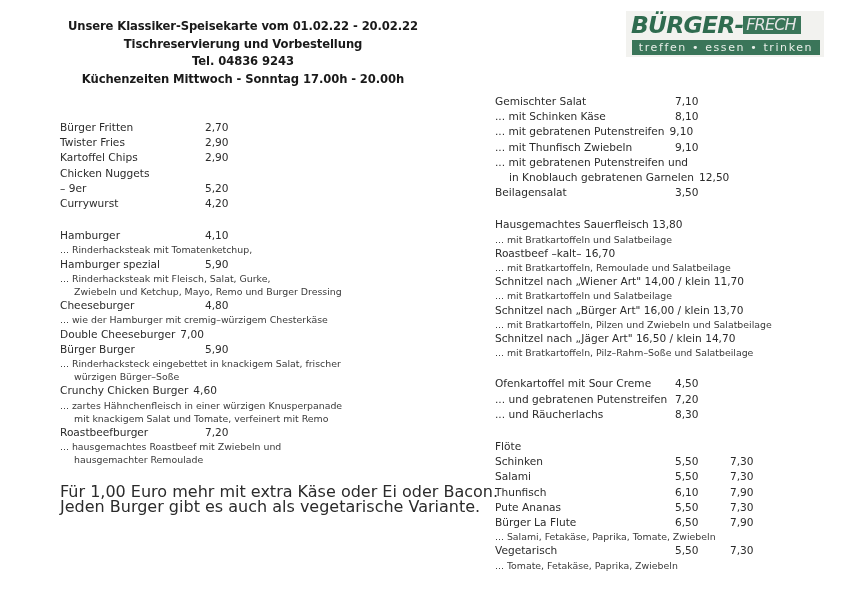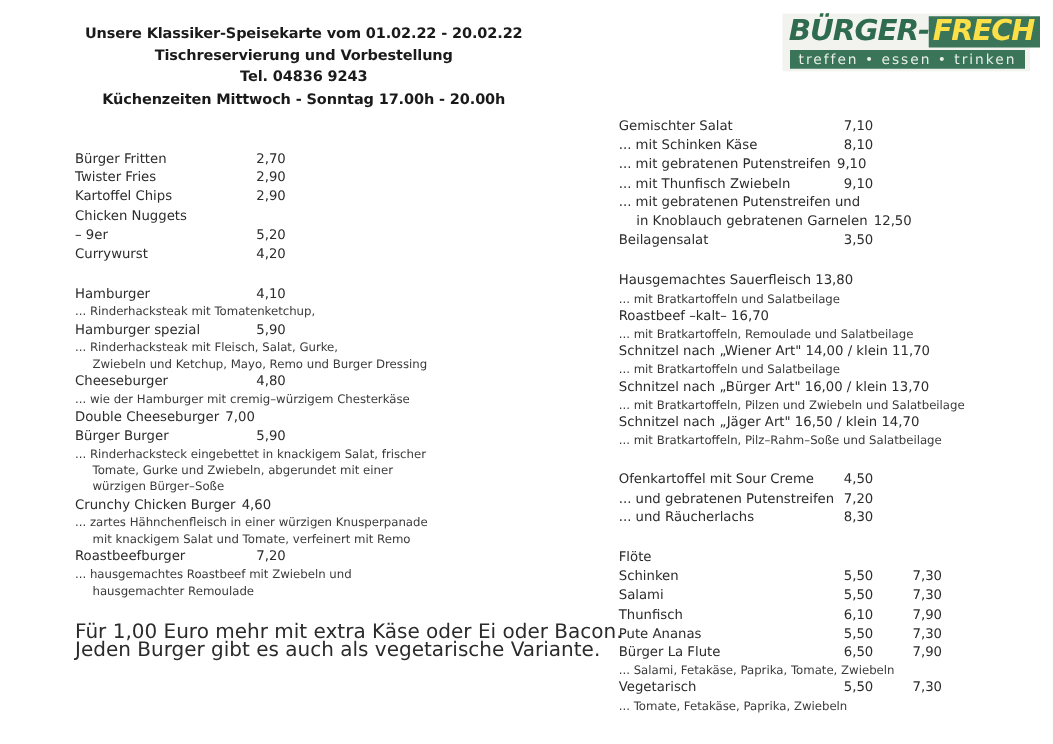--- a/index.html
+++ b/index.html
@@ -57,25 +57,25 @@
     font-weight: bold;
     font-style: italic;
     letter-spacing: -0.8px;
     color: #2f6b4f;
     padding-left: 6px;
     line-height: 1;
     transform: scaleX(1.02);
   }
   .logo-word-b {
     font-family: "DejaVu Sans", "Liberation Sans", sans-serif;
-    font-size: 23px;
-    font-weight: bold;
+    font-size: 16px;
+    font-weight: normal;
     font-style: italic;
     letter-spacing: -0.8px;
-    color: #fde047;
+    color: #e5e5e5;
     background: #3a7559;
     padding: 1px 5px 1px 3px;
     line-height: 1;
     margin-left: 1px;
   }
   .logo-bottom {
     position: absolute;
     left: 6px;
     right: 4px;
     top: 29px;
@@ -198,21 +198,20 @@
         <span class="name">Cheeseburger</span>
         <span class="price p1-left">4,80</span>
       </div>
       <div class="desc">... wie der Hamburger mit cremig–würzigem Chesterkäse</div>
       <div class="row-inline"><span class="name">Double Cheeseburger</span><span class="price">7,00</span></div>
       <div class="row row-rel">
         <span class="name">Bürger Burger</span>
         <span class="price p1-left">5,90</span>
       </div>
       <div class="desc">... Rinderhacksteck eingebettet in knackigem Salat, frischer</div>
-      <div class="desc desc-indent">Tomate, Gurke und Zwiebeln, abgerundet mit einer</div>
       <div class="desc desc-indent">würzigen Bürger–Soße</div>
       <div class="row-inline"><span class="name">Crunchy Chicken Burger</span><span class="price">4,60</span></div>
       <div class="desc">... zartes Hähnchenfleisch in einer würzigen Knusperpanade</div>
       <div class="desc desc-indent">mit knackigem Salat und Tomate, verfeinert mit Remo</div>
       <div class="row row-rel">
         <span class="name">Roastbeefburger</span>
         <span class="price p1-left">7,20</span>
       </div>
       <div class="desc">... hausgemachtes Roastbeef mit Zwiebeln und</div>
       <div class="desc desc-indent">hausgemachter Remoulade</div>

